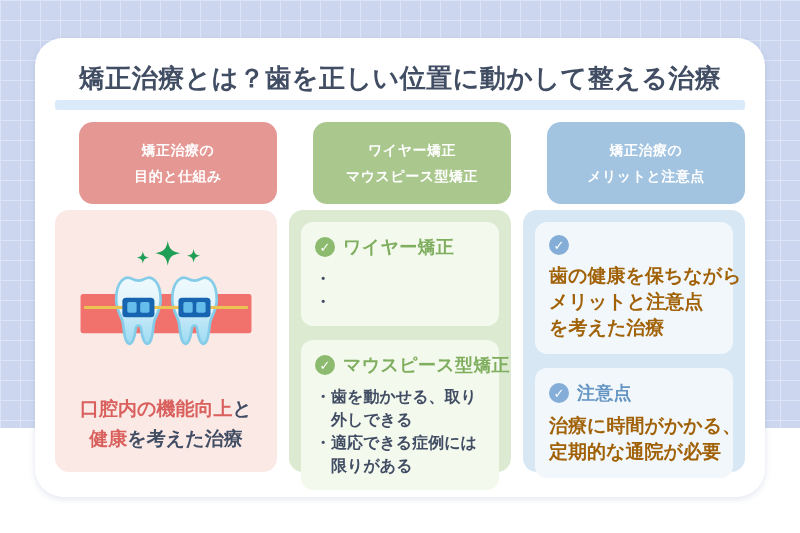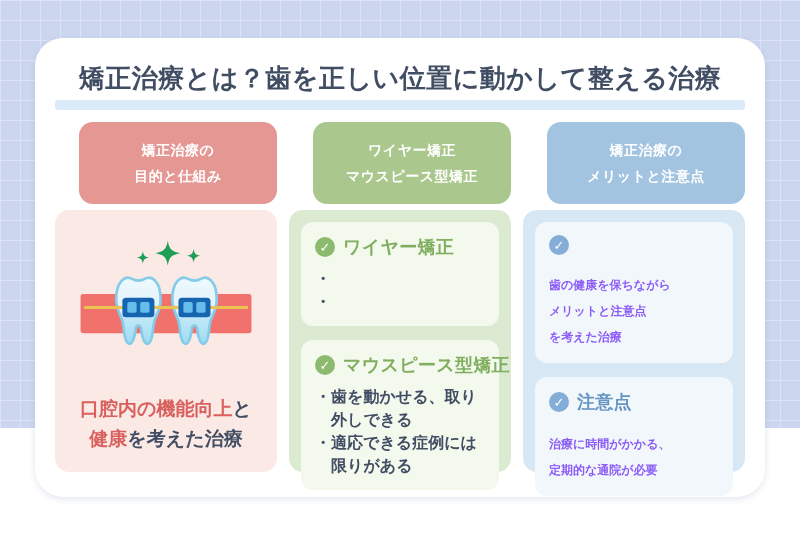--- a/index.html
+++ b/index.html
@@ -61,21 +61,21 @@
     color:#ffffff;font-size:13px;font-weight:bold;line-height:1;
   }
   .check-green{background:#8cbb6f;}
   .check-blue{background:#84aed8;}
   ul.bullets{list-style:none;margin:8px 0 0;padding:0;}
   ul.bullets li{
     display:flex;align-items:flex-start;
     font-size:16px;line-height:23px;font-weight:bold;color:#414d63;
   }
   ul.bullets .bullet{flex:0 0 16px;}
-  .para{margin-top:17px;font-size:12px;line-height:26px;font-weight:bold;color:#8b5cf6;white-space:nowrap;}
+  .para{margin-top:8px;font-size:19px;line-height:26px;font-weight:bold;color:#a16207;white-space:nowrap;}
   .illus{display:block;margin-top:4px;}
 </style>
 </head>
 <body>
 
 <div class="bg">
   <div class="card">
 
     <h1 class="title">矯正治療とは？歯を正しい位置に動かして整える治療</h1>
     <div class="underline"></div>

